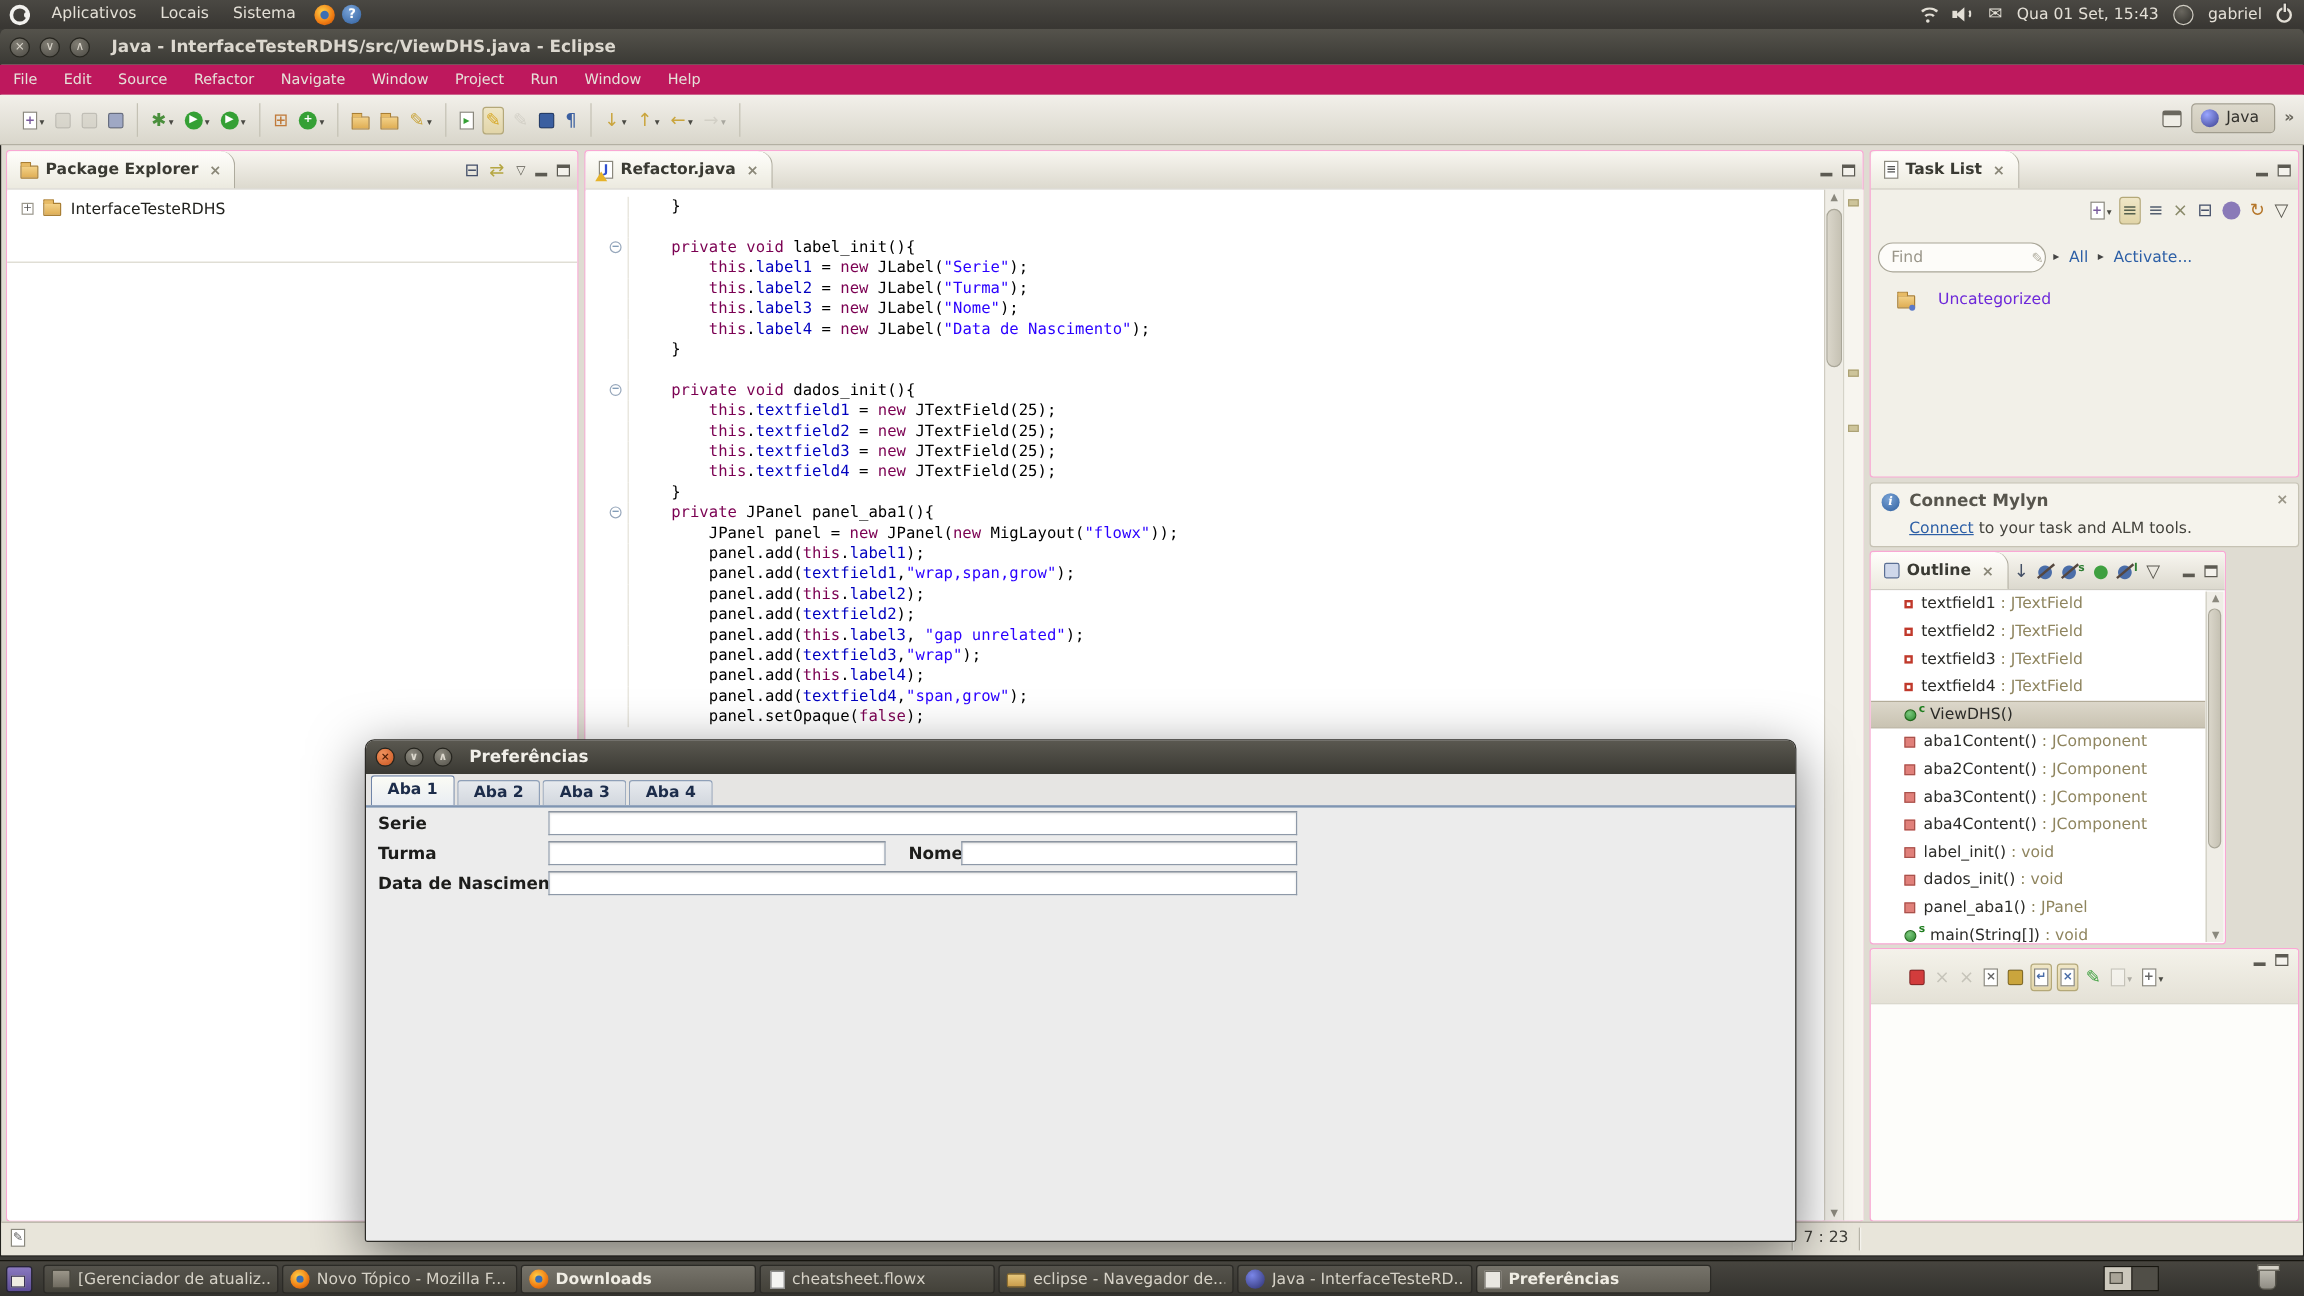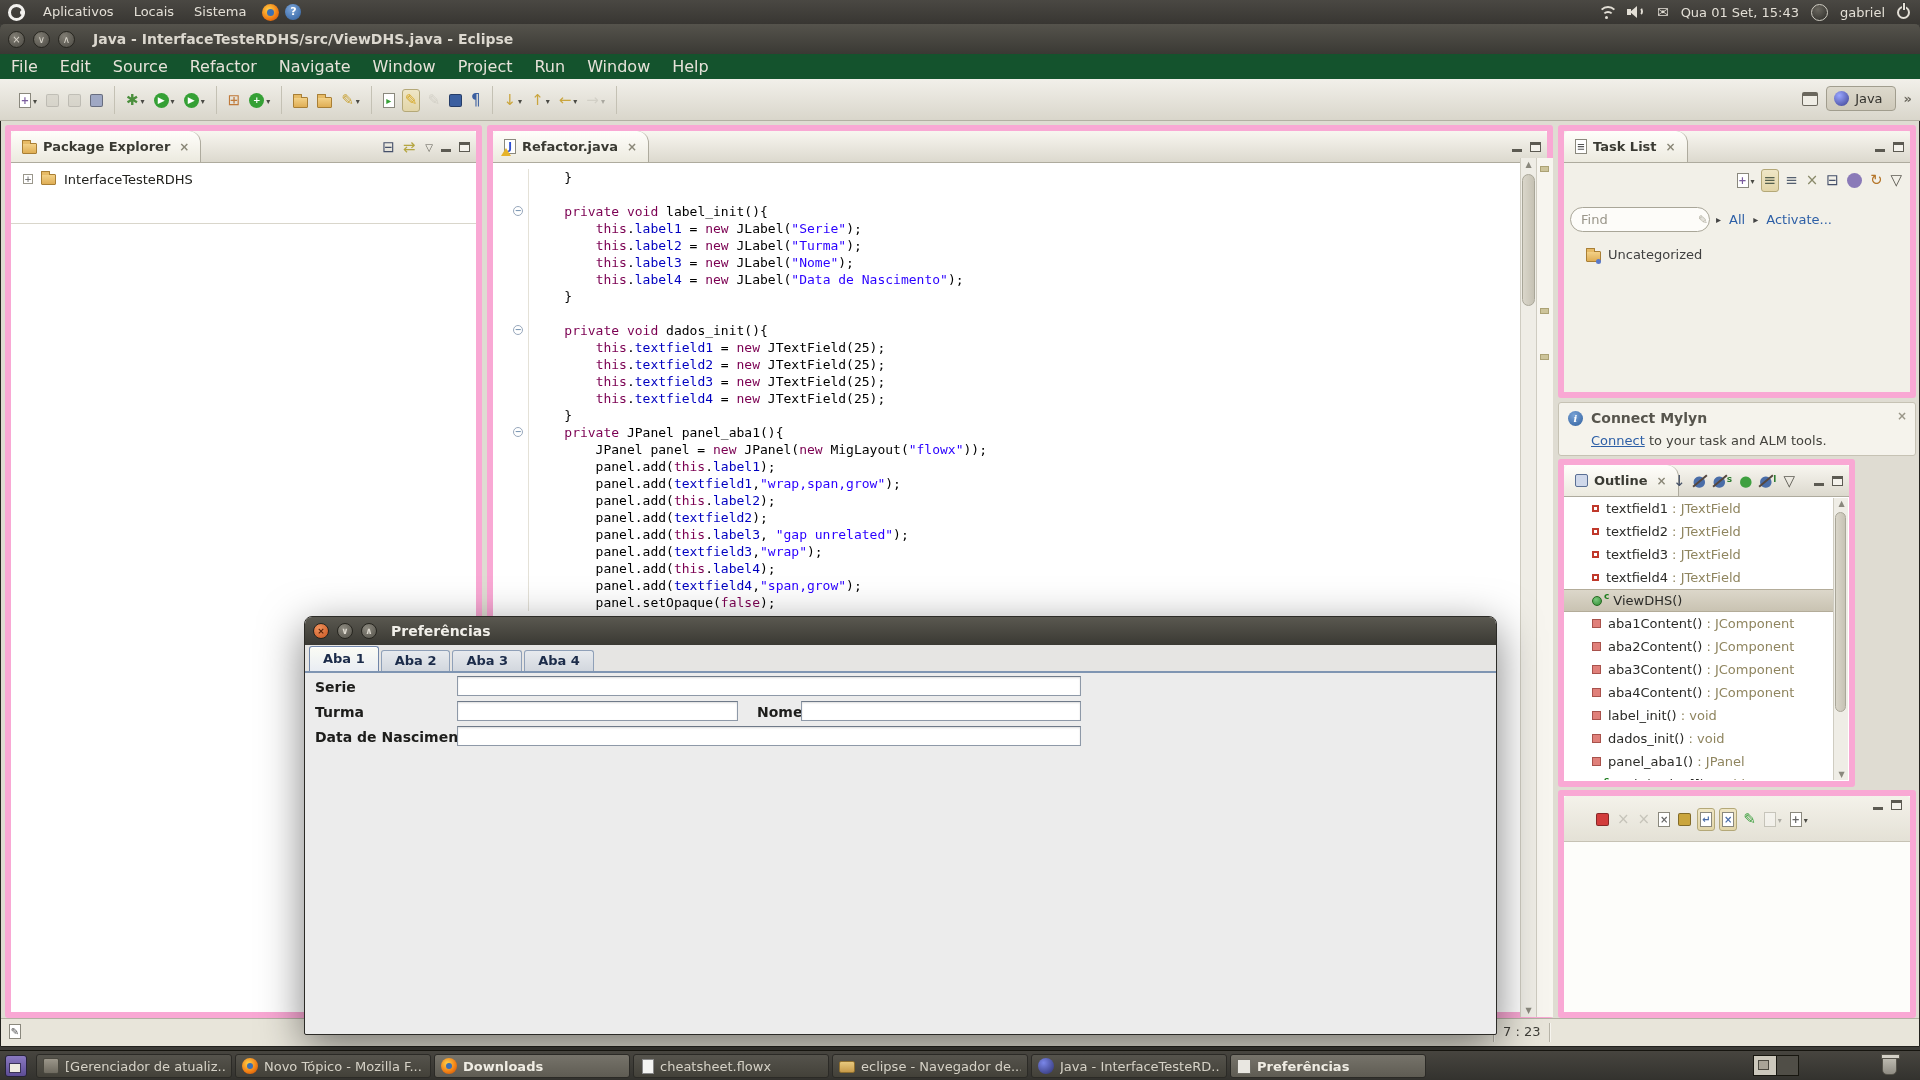--- a/index.html
+++ b/index.html
@@ -27,21 +27,21 @@
   .mail{font-size:14px;line-height:14px;color:#e3dfd6}
   .avatar{width:17px;height:17px;border-radius:50%;background:radial-gradient(circle at 40% 30%,#6a675f,#2c2b27);border:1px solid #cfccc2}
   .power{width:13px;height:13px;border:2px solid #e3dfd6;border-radius:50%;position:relative}
   .power::before{content:"";position:absolute;left:50%;top:-5px;width:2px;height:7px;background:#e3dfd6;transform:translateX(-50%);box-shadow:0 0 0 1px #3c3b37}
 
   
   #ewin{position:absolute;left:0;top:24px;width:1920px;height:1023px;background:#DFDCD2;border:1px solid #23221e;border-radius:5px 5px 0 0}
   #etitle{position:absolute;left:0;top:24px;width:1920px;height:30px;background:linear-gradient(#55534c,#3a3934);display:flex;align-items:center;color:#dcd8cf;border-radius:5px 5px 0 0}
   .wbtn{width:17px;height:17px;border-radius:50%;background:radial-gradient(circle at 35% 30%,#807d73,#4c4a44);border:1px solid #26251f;color:#d8d4ca;font-size:10px;line-height:15px;text-align:center;margin-left:8px}
   #win-title{margin-left:18px;font-weight:bold;font-size:14px}
-  #emenu{position:absolute;left:0;top:54px;width:1920px;height:25px;background:#14532d;display:flex;align-items:flex-start;font-size:16px;color:#e6e2d9}
+  #emenu{position:absolute;left:0;top:54px;width:1920px;height:25px;background:#be185d;display:flex;align-items:flex-start;font-size:12px;color:#e6e2d9}
   .emenu{padding:0 11px;height:25px;line-height:25px}
   #etoolbar{position:absolute;left:0;top:79px;width:1920px;height:42px;background:linear-gradient(#f2f0ea,#d9d6cb);border-bottom:1px solid #b3b0a3}
   #main-toolbar{display:flex;align-items:center;height:42px;padding-left:8px}
   .tgroup{display:flex;align-items:center;gap:5px;padding:0 9px;height:28px;border-right:1px solid #c4c1b4}
   .tbi{display:inline-flex;align-items:flex-start;padding:3px 2px;border-radius:3px;position:relative}
   .tbi.pressed{background:linear-gradient(#efe6c6,#e2d5a8);border:1px solid #b4a878}
   .tbi.dis{opacity:.38}
   .ic-g{font-size:15px;line-height:15px;position:relative}
   .ic-circle{display:inline-block;width:15px;height:15px;border-radius:50%;color:#fff;font-size:9px;line-height:15px;text-align:center;font-weight:bold;position:relative}
   .ic-sq{display:inline-block;width:13px;height:13px;border:1px solid rgba(0,0,0,.35);border-radius:2px;position:relative}
@@ -51,21 +51,21 @@
   .slash::after{content:"";position:absolute;left:-2px;top:6px;width:18px;height:2px;background:#55473f;transform:rotate(-40deg)}
   .ic-sup{font-size:9px;color:#2e7d32;font-weight:bold;margin-left:1px}
   .dd{font-size:8px;color:#4a4a44;margin-left:2px;margin-top:4px}
   #persp{position:absolute;right:8px;top:7px;display:flex;align-items:center;gap:8px}
   .esph{width:15px;height:15px;border-radius:50%;background:radial-gradient(circle at 35% 30%,#9aa6ff,#3b3f8f)}
   .pbtn{display:flex;align-items:center;gap:6px;background:linear-gradient(#ddd9cc,#cec9ba);border:1px solid #a19d8e;border-radius:4px;padding:4px 12px 4px 7px;font-size:13px;color:#33322d}
   .opersp{width:16px;height:14px;border:1px solid #6a675d;border-top-width:4px;border-radius:2px;background:#efede5;position:relative}
   .chev{color:#6a675d;font-size:13px;font-weight:bold}
 
   
-  .panel{position:absolute;background:#fff;border:6px solid #f9a8d4;border-radius:3px}
+  .panel{position:absolute;background:#fff;border:1px solid #f9a8d4;border-radius:3px}
   .phead{position:relative;height:32px;background:linear-gradient(#f8f6f0,#dcd9ce);border-bottom:1px solid #aeab9e;border-radius:3px 3px 0 0;display:flex;align-items:flex-end}
   .ptab{display:flex;align-items:center;gap:6px;height:31px;padding:0 11px;background:linear-gradient(#fffefb,#eceadf);border-right:1px solid #aeab9e;border-radius:5px 12px 0 0;font-size:13px;color:#3a3a33;font-weight:bold}
   .tclose{color:#8a8778;font-size:12px;font-weight:bold;margin-left:3px}
   .phico{position:absolute;right:6px;top:0;height:32px;display:flex;align-items:center;gap:8px}
   .mini{width:10px;height:3px;background:#5c5a52;margin-top:7px}
   .maxi{width:11px;height:10px;border:1px solid #5c5a52;border-top-width:3px;background:#f4f2ec}
   .vmenu{color:#5c5a52;font-size:10px}
 
   
   #pkg-panel{left:5px;top:125px;width:477px;height:893px}
@@ -96,21 +96,21 @@
 
   
   #tl-panel{left:1558px;top:125px;width:358px;height:273px;background:#f2f0e8}
   #tl-toolbar{position:absolute;right:6px;top:38px;display:flex;align-items:center;gap:4px}
   #tl-findrow{position:absolute;left:6px;top:76px;display:flex;align-items:center;gap:8px;width:346px}
   #find-input{width:140px;height:25px;border:1px solid #a9a698;border-radius:13px;background:#fdfcf9;padding:0 22px 0 10px;font:13px "DejaVu Sans",sans-serif;color:#333}
   #find-input::placeholder{color:#9a968a}
   .find-clear{margin-left:-20px;color:#b0ad9f;font-size:12px}
   .linksep{color:#444;font-size:10px}
   .tllink{color:#2d5fa6;font-size:13px}
-  #tl-cat{position:absolute;left:22px;top:116px;display:flex;align-items:flex-end;gap:7px;font-size:13px;color:#404040}
+  #tl-cat{position:absolute;left:22px;top:116px;display:flex;align-items:flex-end;gap:19px;font-size:13px;color:#6d28d9}
   .catdot{position:absolute;left:9px;top:7px;width:5px;height:5px;border-radius:50%;background:#5a79c9}
 
   
   #mylyn{position:absolute;left:1558px;top:402px;width:358px;height:54px;background:#f5f3ec;border:1px solid #c6c2b4;border-radius:3px;z-index:1}
   .myinfo{position:absolute;left:9px;top:8px;width:15px;height:15px;border-radius:50%;background:radial-gradient(circle at 40% 30%,#79a3d6,#2f5f9e);color:#fff;font:bold italic 10px/15px "DejaVu Serif",serif;text-align:center}
   #mylyn-title{position:absolute;left:32px;top:7px;font-weight:bold;font-size:14px;color:#57554d}
   .myclose{position:absolute;right:8px;top:6px;color:#9a9688;font-weight:bold;font-size:12px}
   #mylyn-line{position:absolute;left:32px;top:30px;font-size:13px;color:#44433d}
   #mylyn-link{color:#2d5fa6;text-decoration:underline}
 

